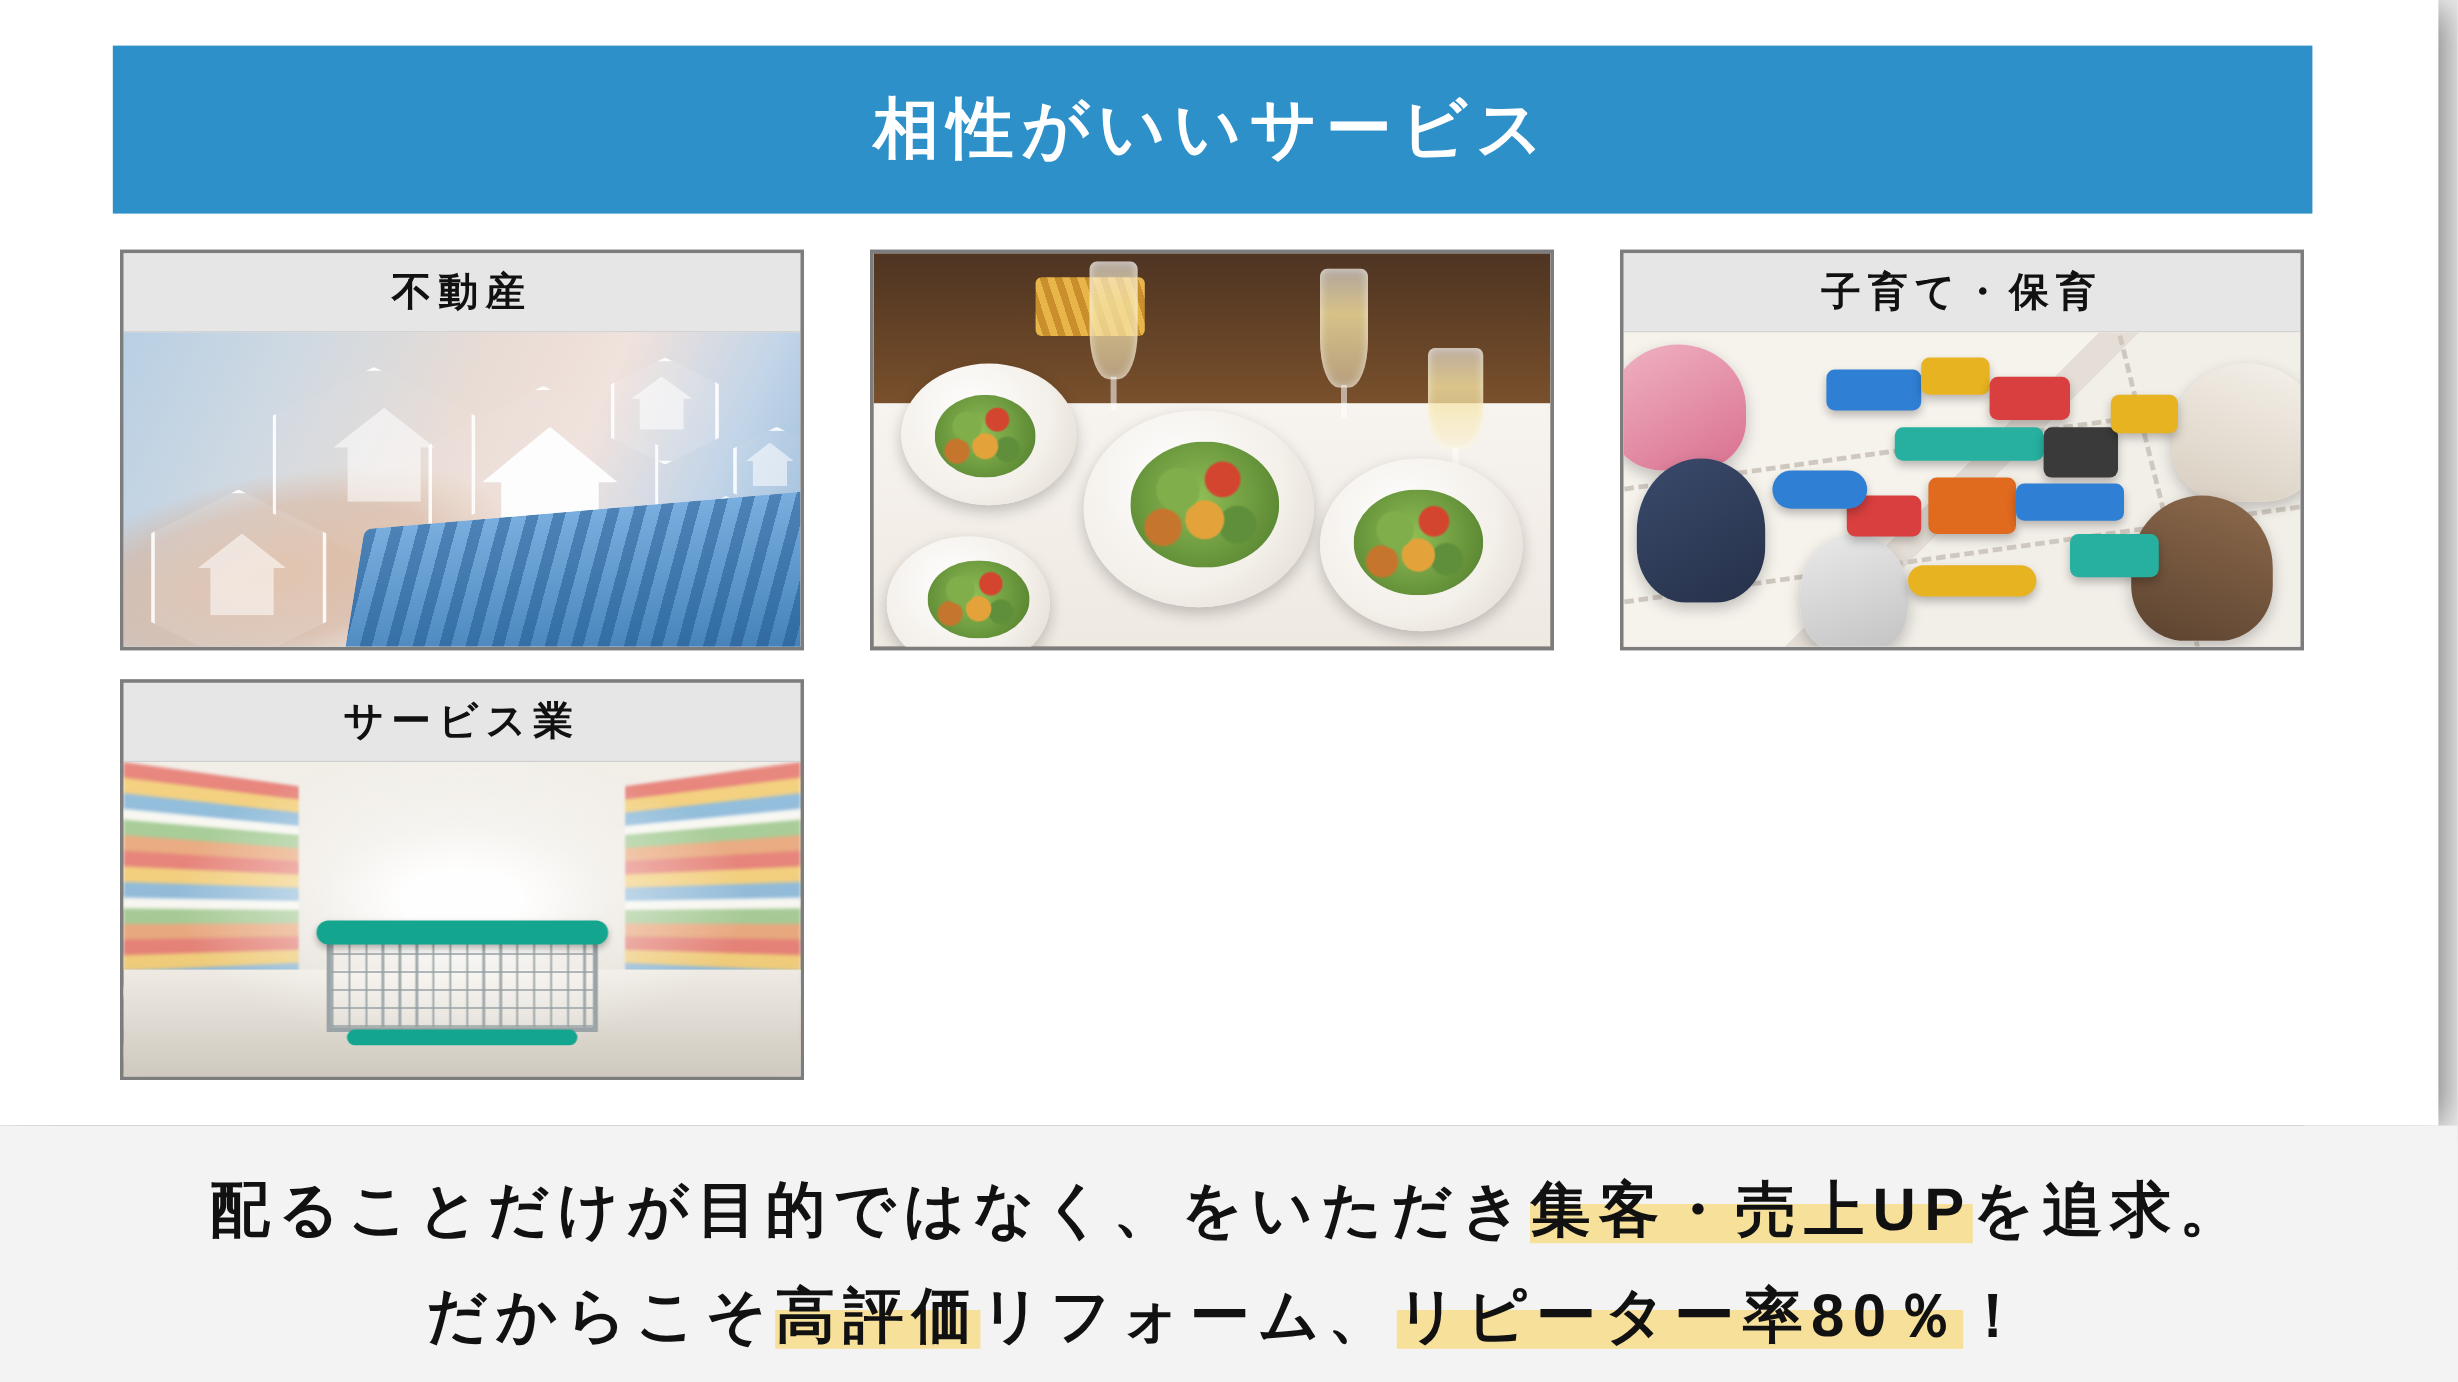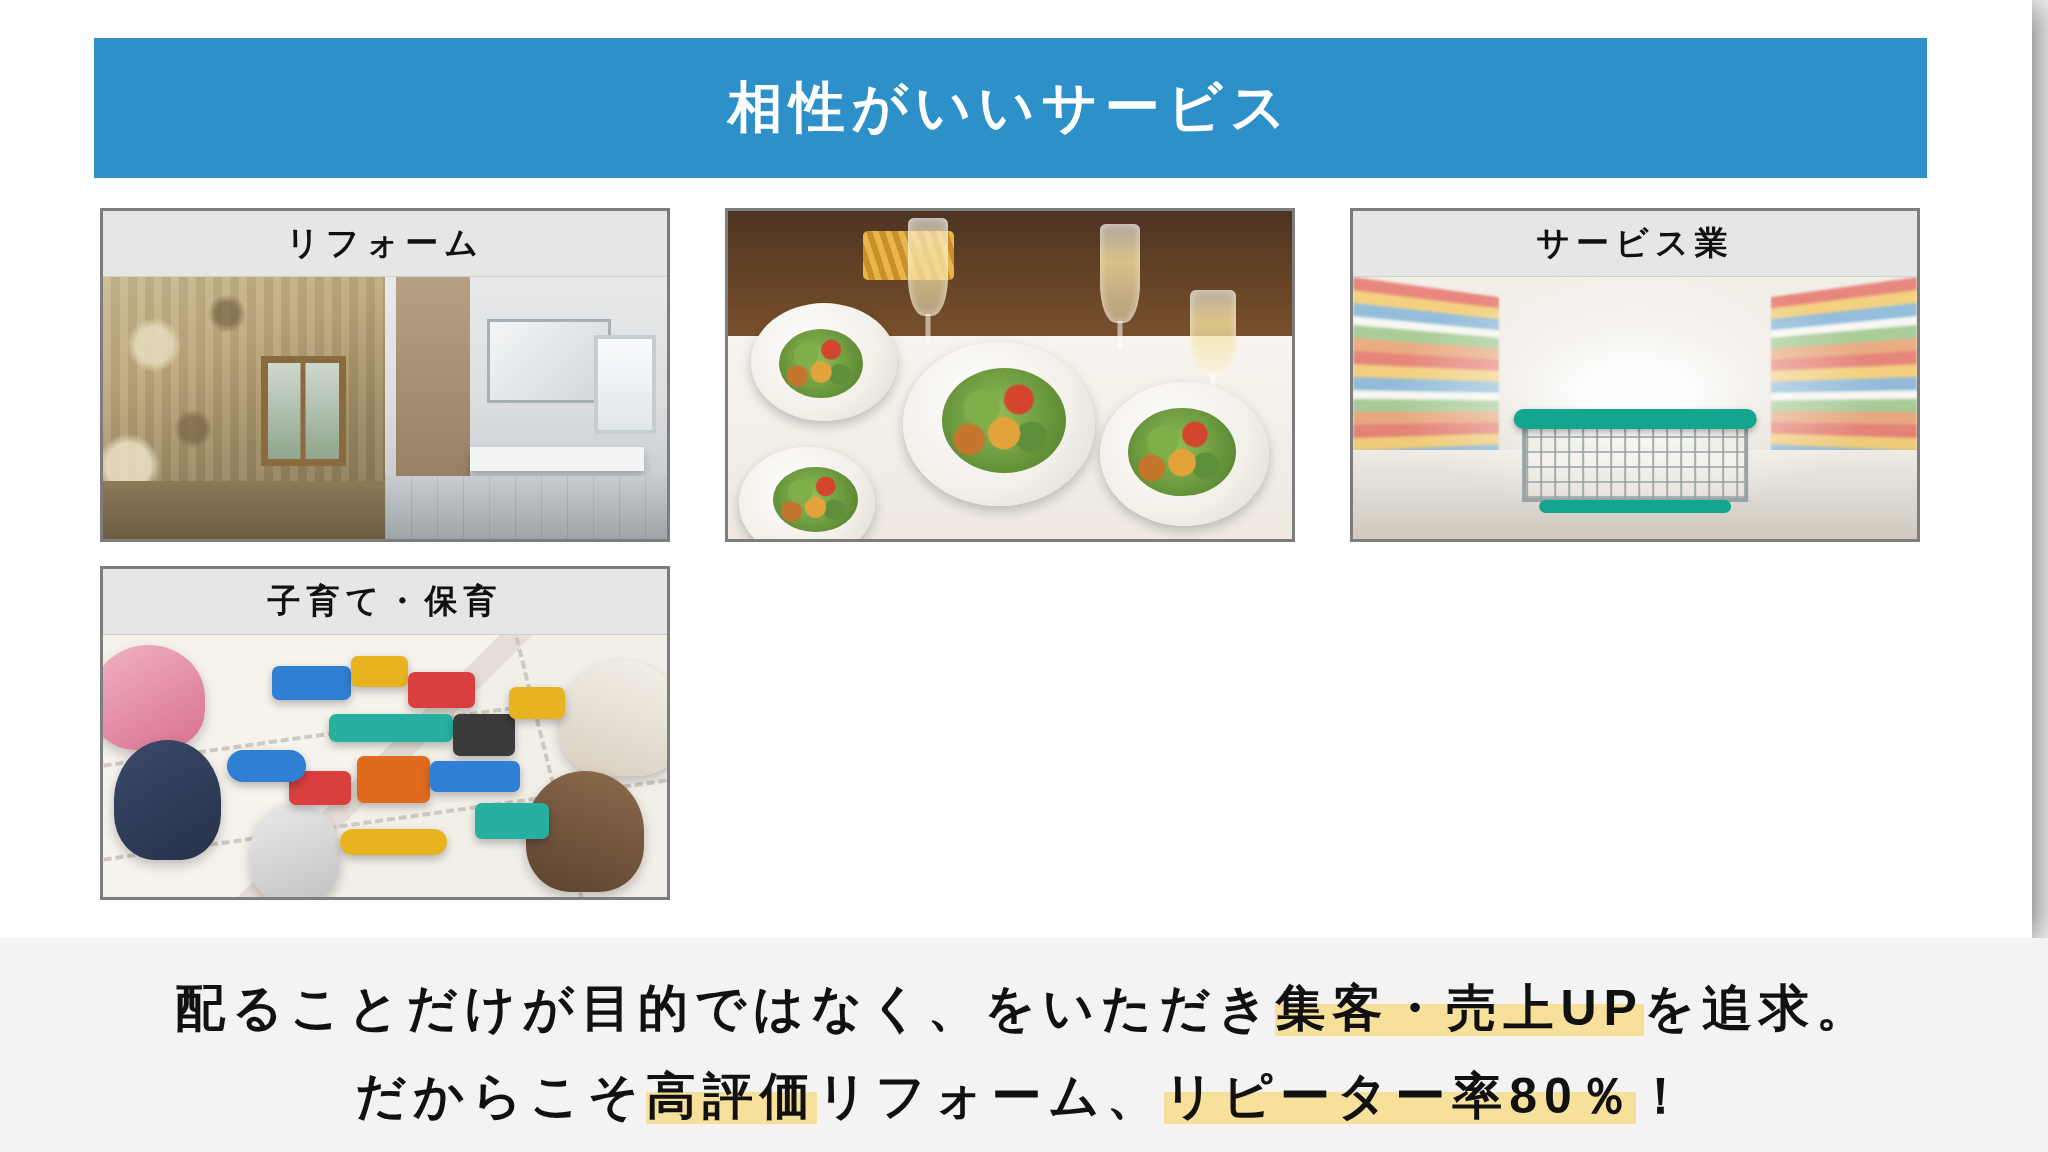--- a/index.html
+++ b/index.html
@@ -391,38 +391,42 @@
 <div class="slide-root">
 
   <div class="slide-panel">
 
     <div class="title-bar">
       <div class="title-text">相性がいいサービス</div>
     </div>
 
     <div class="card-grid">
 
-
       <div class="card">
         <div class="card-label">
-          <span>リフォーム</span>
-        </div>
-        <div class="card-photo ph-reform">
-          <div class="rf-left">
-            <div class="rf-window"></div>
-            <div class="rf-floor"></div>
+          <span>不動産</span>
+        </div>
+        <div class="card-photo ph-estate">
+          <div class="hexwrap">
+            <div class="hex hexfill" style="left:4%;  top:50%;  width:26%; height:56%;"></div>
+            <div class="house dim" style="left:11%; top:64%;  width:13%; height:26%;"></div>
+            <div class="hex" style="left:22%; top:11%;  width:30%; height:62%;"></div>
+            <div class="house dim" style="left:31%; top:24%;  width:15%; height:30%;"></div>
+            <div class="hex" style="left:45%; top:17%;  width:34%; height:76%;"></div>
+            <div class="house" style="left:53%; top:30%;  width:20%; height:42%;"></div>
+            <div class="hex hexfill" style="left:72%; top:8%;   width:16%; height:34%;"></div>
+            <div class="house dim" style="left:75%; top:14%;  width:9%;  height:17%;"></div>
+            <div class="hex" style="left:90%; top:30%;  width:13%; height:28%;"></div>
+            <div class="house dim" style="left:92%; top:35%;  width:7%;  height:14%;"></div>
+            <div class="hex" style="left:76%; top:52%;  width:26%; height:58%;"></div>
+            <div class="house dim" style="left:81%; top:62%;  width:14%; height:28%;"></div>
           </div>
-          <div class="rf-right">
-            <div class="rf-mirror"></div>
-            <div class="rf-counter"></div>
-            <div class="rf-win2"></div>
-            <div class="rf-tiles"></div>
-          </div>
         </div>
       </div>
+
 
 
       <div class="card">
         <div class="card-photo ph-food">
           <div class="food-cloth"></div>
           <div class="fries" style="left:24%; top:6%; width:16%; height:15%;"></div>
           <div class="glass" style="left:32%; top:2%;  width:7%;  height:30%;"></div>
           <div class="glass" style="left:66%; top:4%;  width:7%;  height:30%;"></div>
           <div class="glass" style="left:82%; top:24%; width:8%;  height:26%;"></div>
           <div class="plate" style="left:4%;  top:28%; width:26%; height:36%;"></div>
@@ -431,35 +435,20 @@
           <div class="plate" style="left:2%;  top:72%; width:24%; height:34%;"></div>
           <div class="salad" style="left:38%; top:48%; width:22%; height:32%;"></div>
           <div class="salad" style="left:71%; top:60%; width:19%; height:27%;"></div>
           <div class="salad" style="left:8%;  top:78%; width:15%; height:20%;"></div>
           <div class="salad" style="left:9%;  top:36%; width:15%; height:21%;"></div>
         </div>
       </div>
 
       <div class="card">
         <div class="card-label">
-          <span>サービス業</span>
-        </div>
-        <div class="card-photo ph-market">
-          <div class="mk-left"></div>
-          <div class="mk-right"></div>
-          <div class="mk-floor"></div>
-          <div class="mk-haze"></div>
-          <div class="cart-basket"></div>
-          <div class="cart-handle"></div>
-          <div class="cart-bar"></div>
-        </div>
-      </div>
-
-      <div class="card">
-        <div class="card-label">
           <span>子育て・保育</span>
         </div>
         <div class="card-photo ph-kids">
           <div class="mat"></div>
           <div class="mat-line" style="top:34%; transform:rotate(-8deg);"></div>
           <div class="mat-line" style="top:70%; transform:rotate(-8deg);"></div>
           <div class="mat-line" style="top:6%;  transform:rotate(76deg); width:120%; left:14%;"></div>
 
           <div class="kid" style="left:-2%; top:4%;  width:20%; height:40%; background:linear-gradient(150deg,#f0b3c4,#d9708f);"></div>
           <div class="kid" style="left:2%;  top:40%; width:19%; height:46%; background:linear-gradient(150deg,#3a4a6b,#26314a);"></div>
@@ -475,20 +464,35 @@
           <div class="toy" style="left:45%; top:46%; width:13%; height:18%; background:#e06a1e;"></div>
           <div class="toy" style="left:58%; top:48%; width:16%; height:12%; background:#2f7fd4;"></div>
           <div class="toy" style="left:33%; top:52%; width:11%; height:13%; background:#d93f3f;"></div>
           <div class="toy" style="left:42%; top:74%; width:19%; height:10%; background:#e8b321; border-radius:20px;"></div>
           <div class="toy" style="left:22%; top:44%; width:14%; height:12%; background:#2f7fd4; border-radius:16px;"></div>
           <div class="toy" style="left:66%; top:64%; width:13%; height:14%; background:#27b0a0;"></div>
           <div class="toy" style="left:72%; top:20%; width:10%; height:12%; background:#e8b321;"></div>
         </div>
       </div>
 
+      <div class="card">
+        <div class="card-label">
+          <span>サービス業</span>
+        </div>
+        <div class="card-photo ph-market">
+          <div class="mk-left"></div>
+          <div class="mk-right"></div>
+          <div class="mk-floor"></div>
+          <div class="mk-haze"></div>
+          <div class="cart-basket"></div>
+          <div class="cart-handle"></div>
+          <div class="cart-bar"></div>
+        </div>
+      </div>
+
     </div>
   </div>
 
   <div class="band-shadow"></div>
   <div class="caption-band"></div>
 
   <div class="caption">
     <div class="cap-line"><span>配ることだけが目的ではなく、をいただき</span><span class="hl">集客・売上UP</span><span>を追求。</span></div>
     <div class="cap-line"><span>だからこそ</span><span class="hl">高評価</span><span>リフォーム、</span><span class="hl">リピーター率80％</span><span>！</span></div>
   </div>

